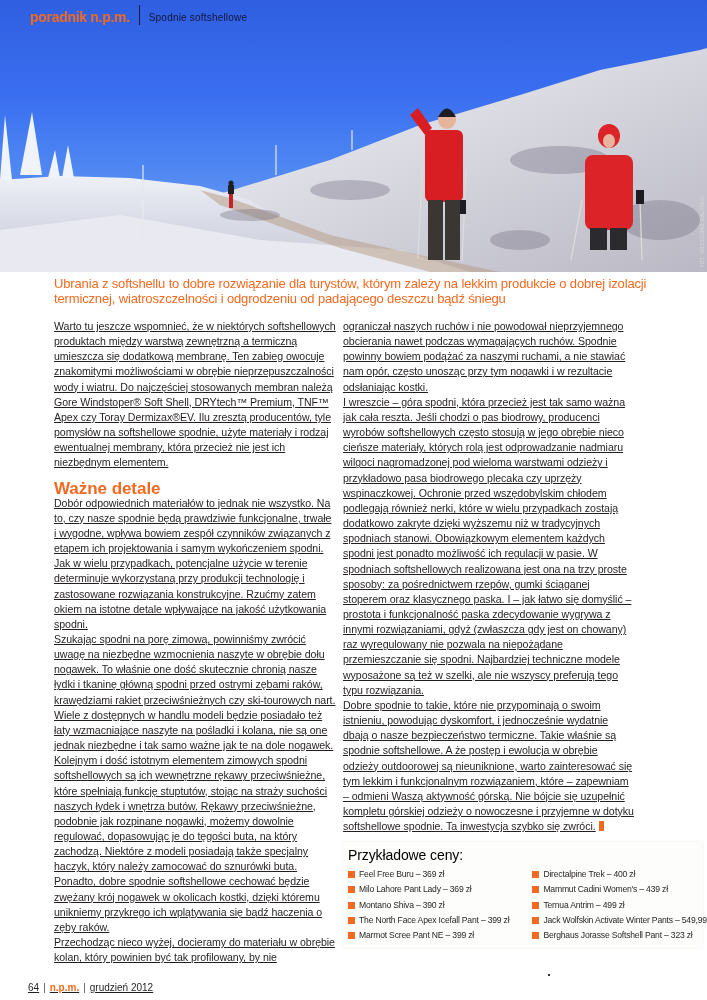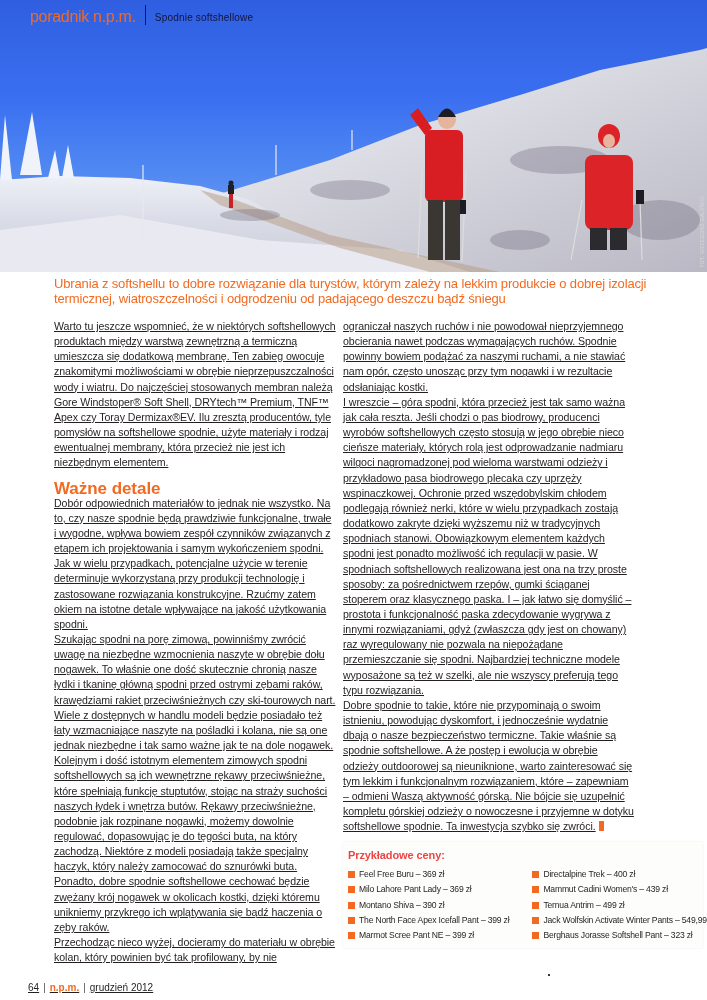--- a/index.html
+++ b/index.html
@@ -9,21 +9,21 @@
   
   .hero {
     position: absolute; left: 0; top: 0; width: 707px; height: 272px; overflow: hidden;
     background: linear-gradient(180deg, #2f5fe0 0%, #3a6ef0 35%, #4d86f2 60%, #7ea6ee 100%);
   }
   .hero svg { position: absolute; left: 0; top: 0; }
   .header-bar {
     position: absolute; left: 30px; top: 6px; height: 22px; display: flex; align-items: center;
   }
   .section-tag {
-    color: #f26a21; font-weight: normal; font-size: 16px; letter-spacing: -0.3px;
+    color: #f26a21; font-weight: bold; font-size: 14px; letter-spacing: -0.3px;
   }
   .header-divider {
     width: 1px; height: 20px; background: #1a1a3a; margin: 0 9px 0 9px; position: relative; top: -2px;
   }
   .header-title { color: #14143a; font-size: 10px; letter-spacing: 0.2px; }
   .photo-credit {
     position: absolute; right: 2px; top: 196px; font-size: 5px; color: #d9d9d9;
     writing-mode: vertical-rl; transform: rotate(180deg); letter-spacing: 0.3px;
   }
 
@@ -48,21 +48,21 @@
     display: inline-block; width: 5px; height: 10px; background: #f26a21; vertical-align: -1px; margin-left: 3px;
   }
 
   
   .prices {
     position: absolute; left: 343px; top: 842px; width: 360px; height: 106px;
     background: #fdfdfb; box-shadow: 0 0 2px rgba(0,0,0,0.08);
     padding: 4px 0 0 5px;
   }
   .prices h3 {
-    color: #ef4444; font-size: 11px; font-weight: bold; line-height: 19px; letter-spacing: -0.1px;
+    color: #000000; font-size: 14px; font-weight: normal; line-height: 19px; letter-spacing: -0.1px;
   }
   .price-cols { display: flex; margin-top: 2px; gap: 23px; }
   .price-col { list-style: none; }
   .price-col.c1 { width: 165px; }
   .price-col li {
     font-size: 8.6px; line-height: 15.3px; color: #231f20; letter-spacing: -0.2px; white-space: nowrap;
     display: flex; align-items: center;
   }
   .bullet {
     display: inline-block; width: 7px; height: 7px; background: #f26a21; margin-right: 4px; flex: none;

